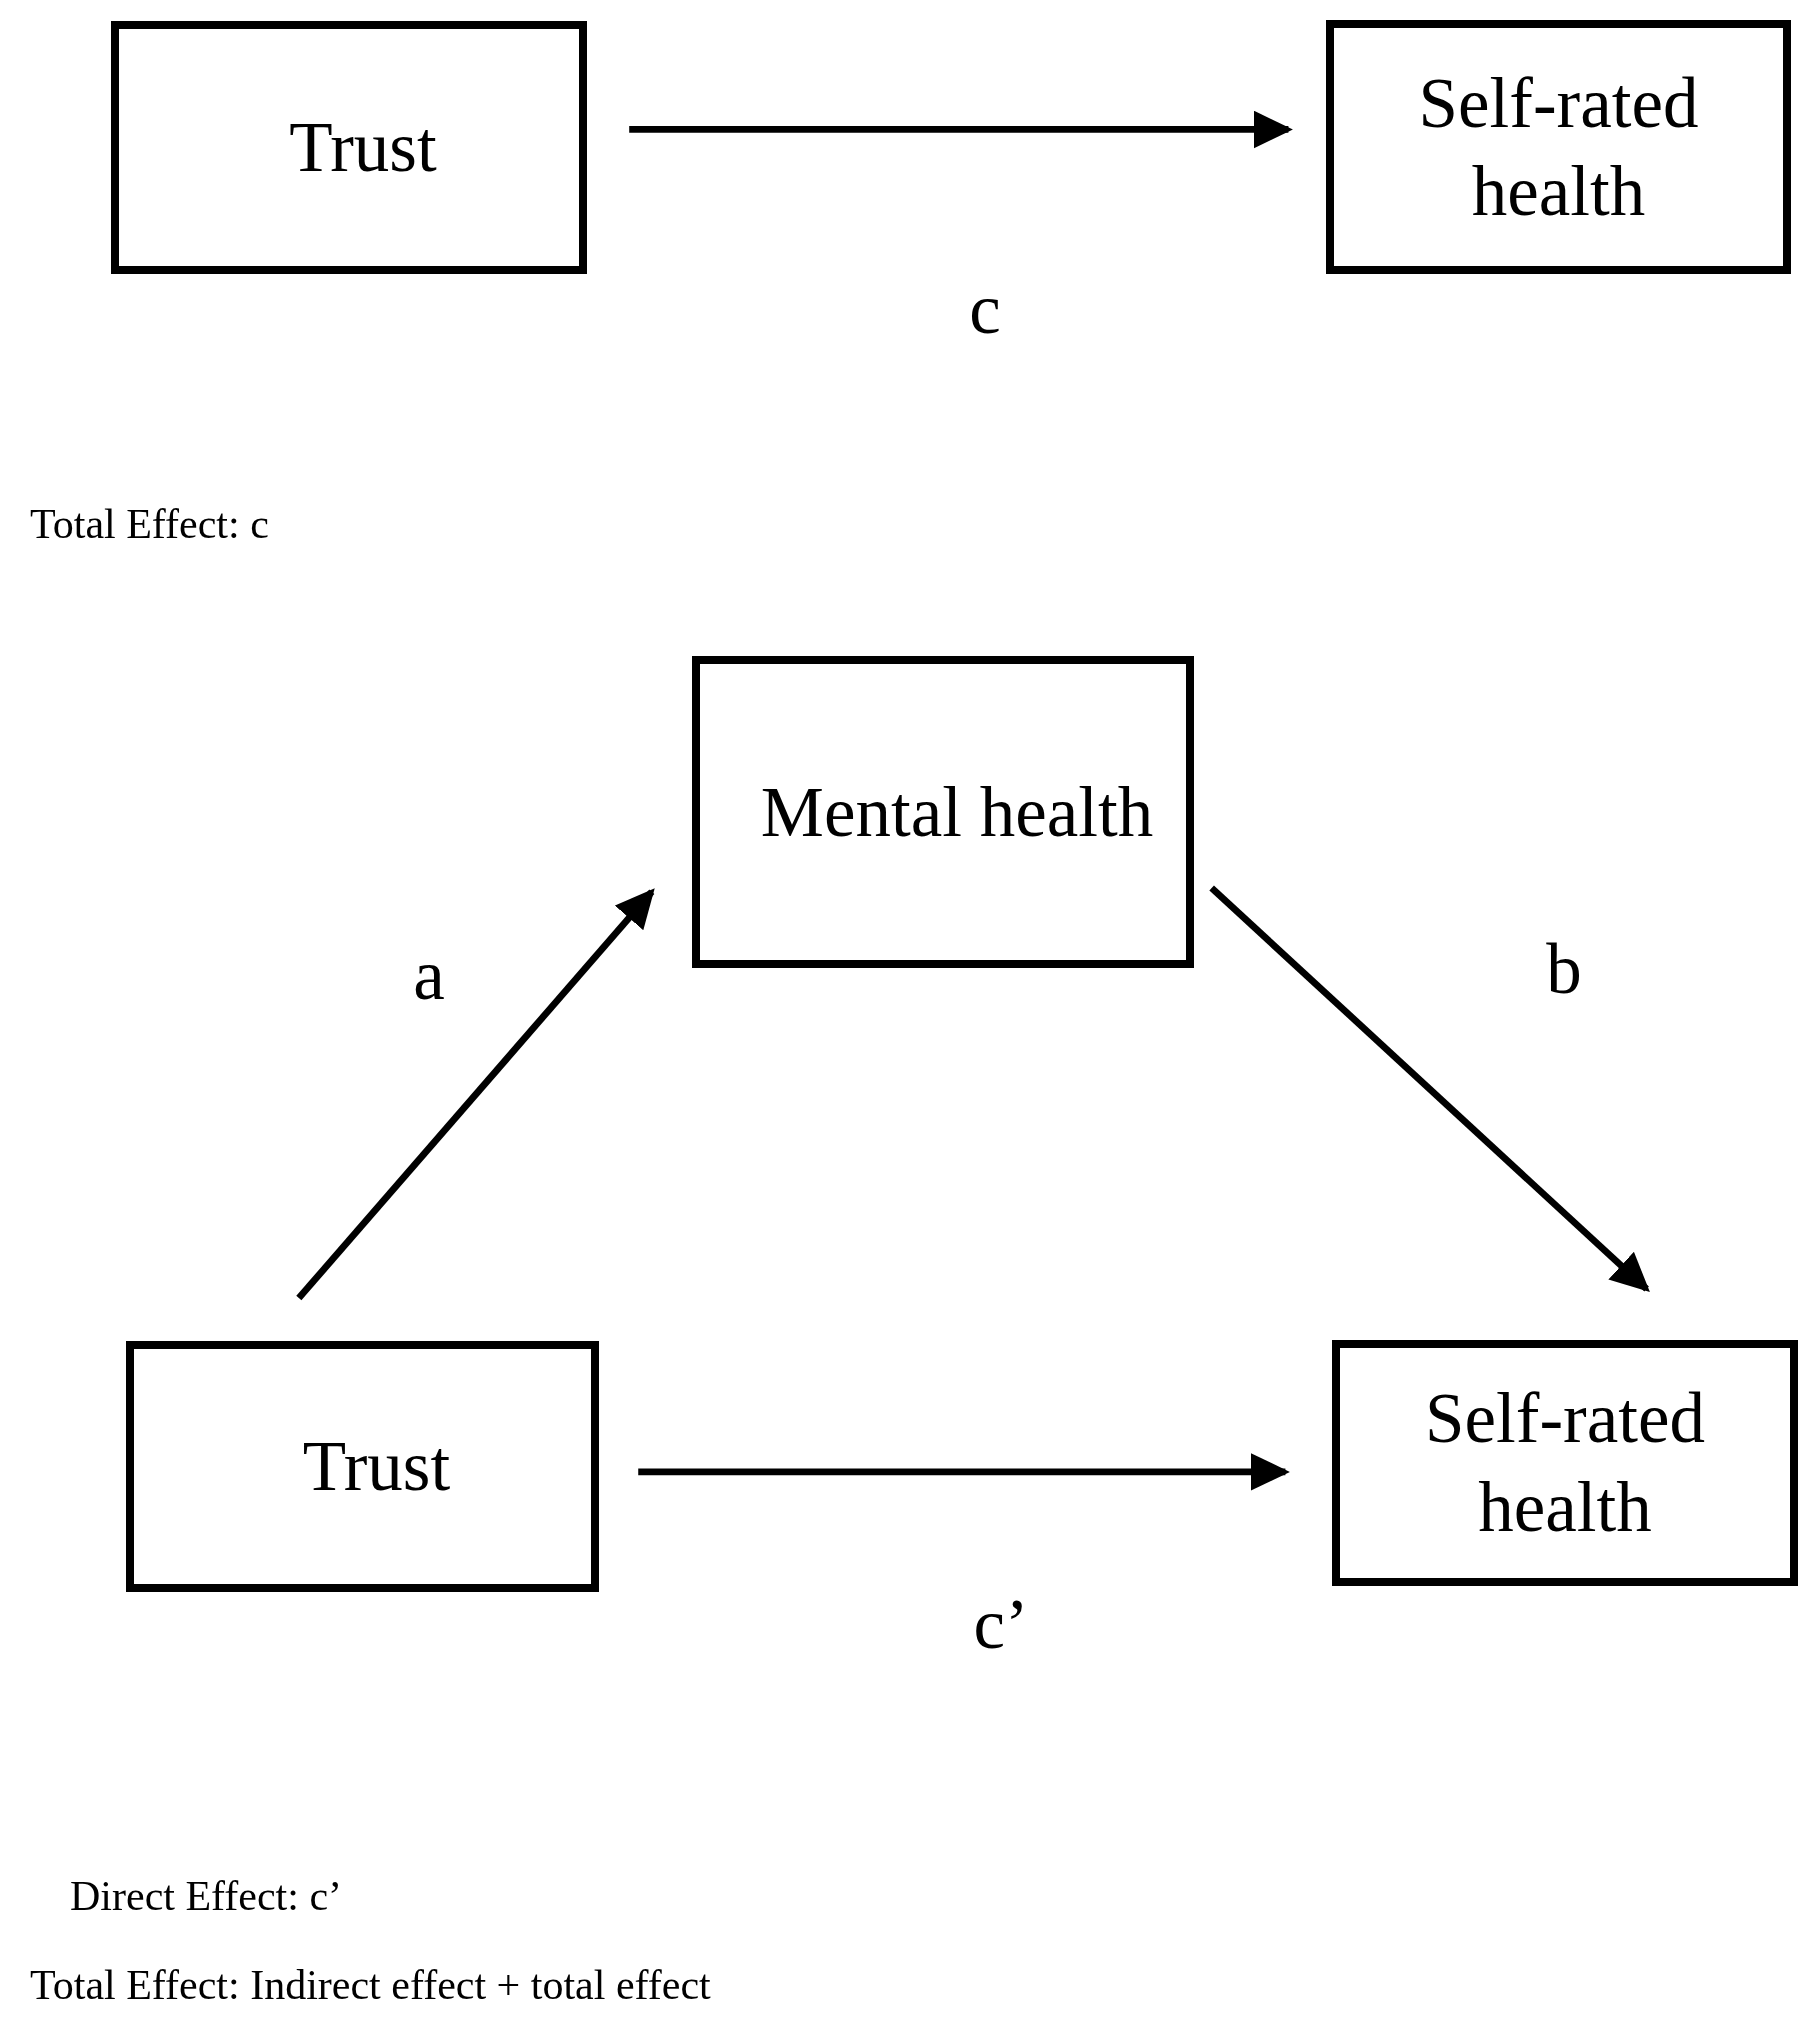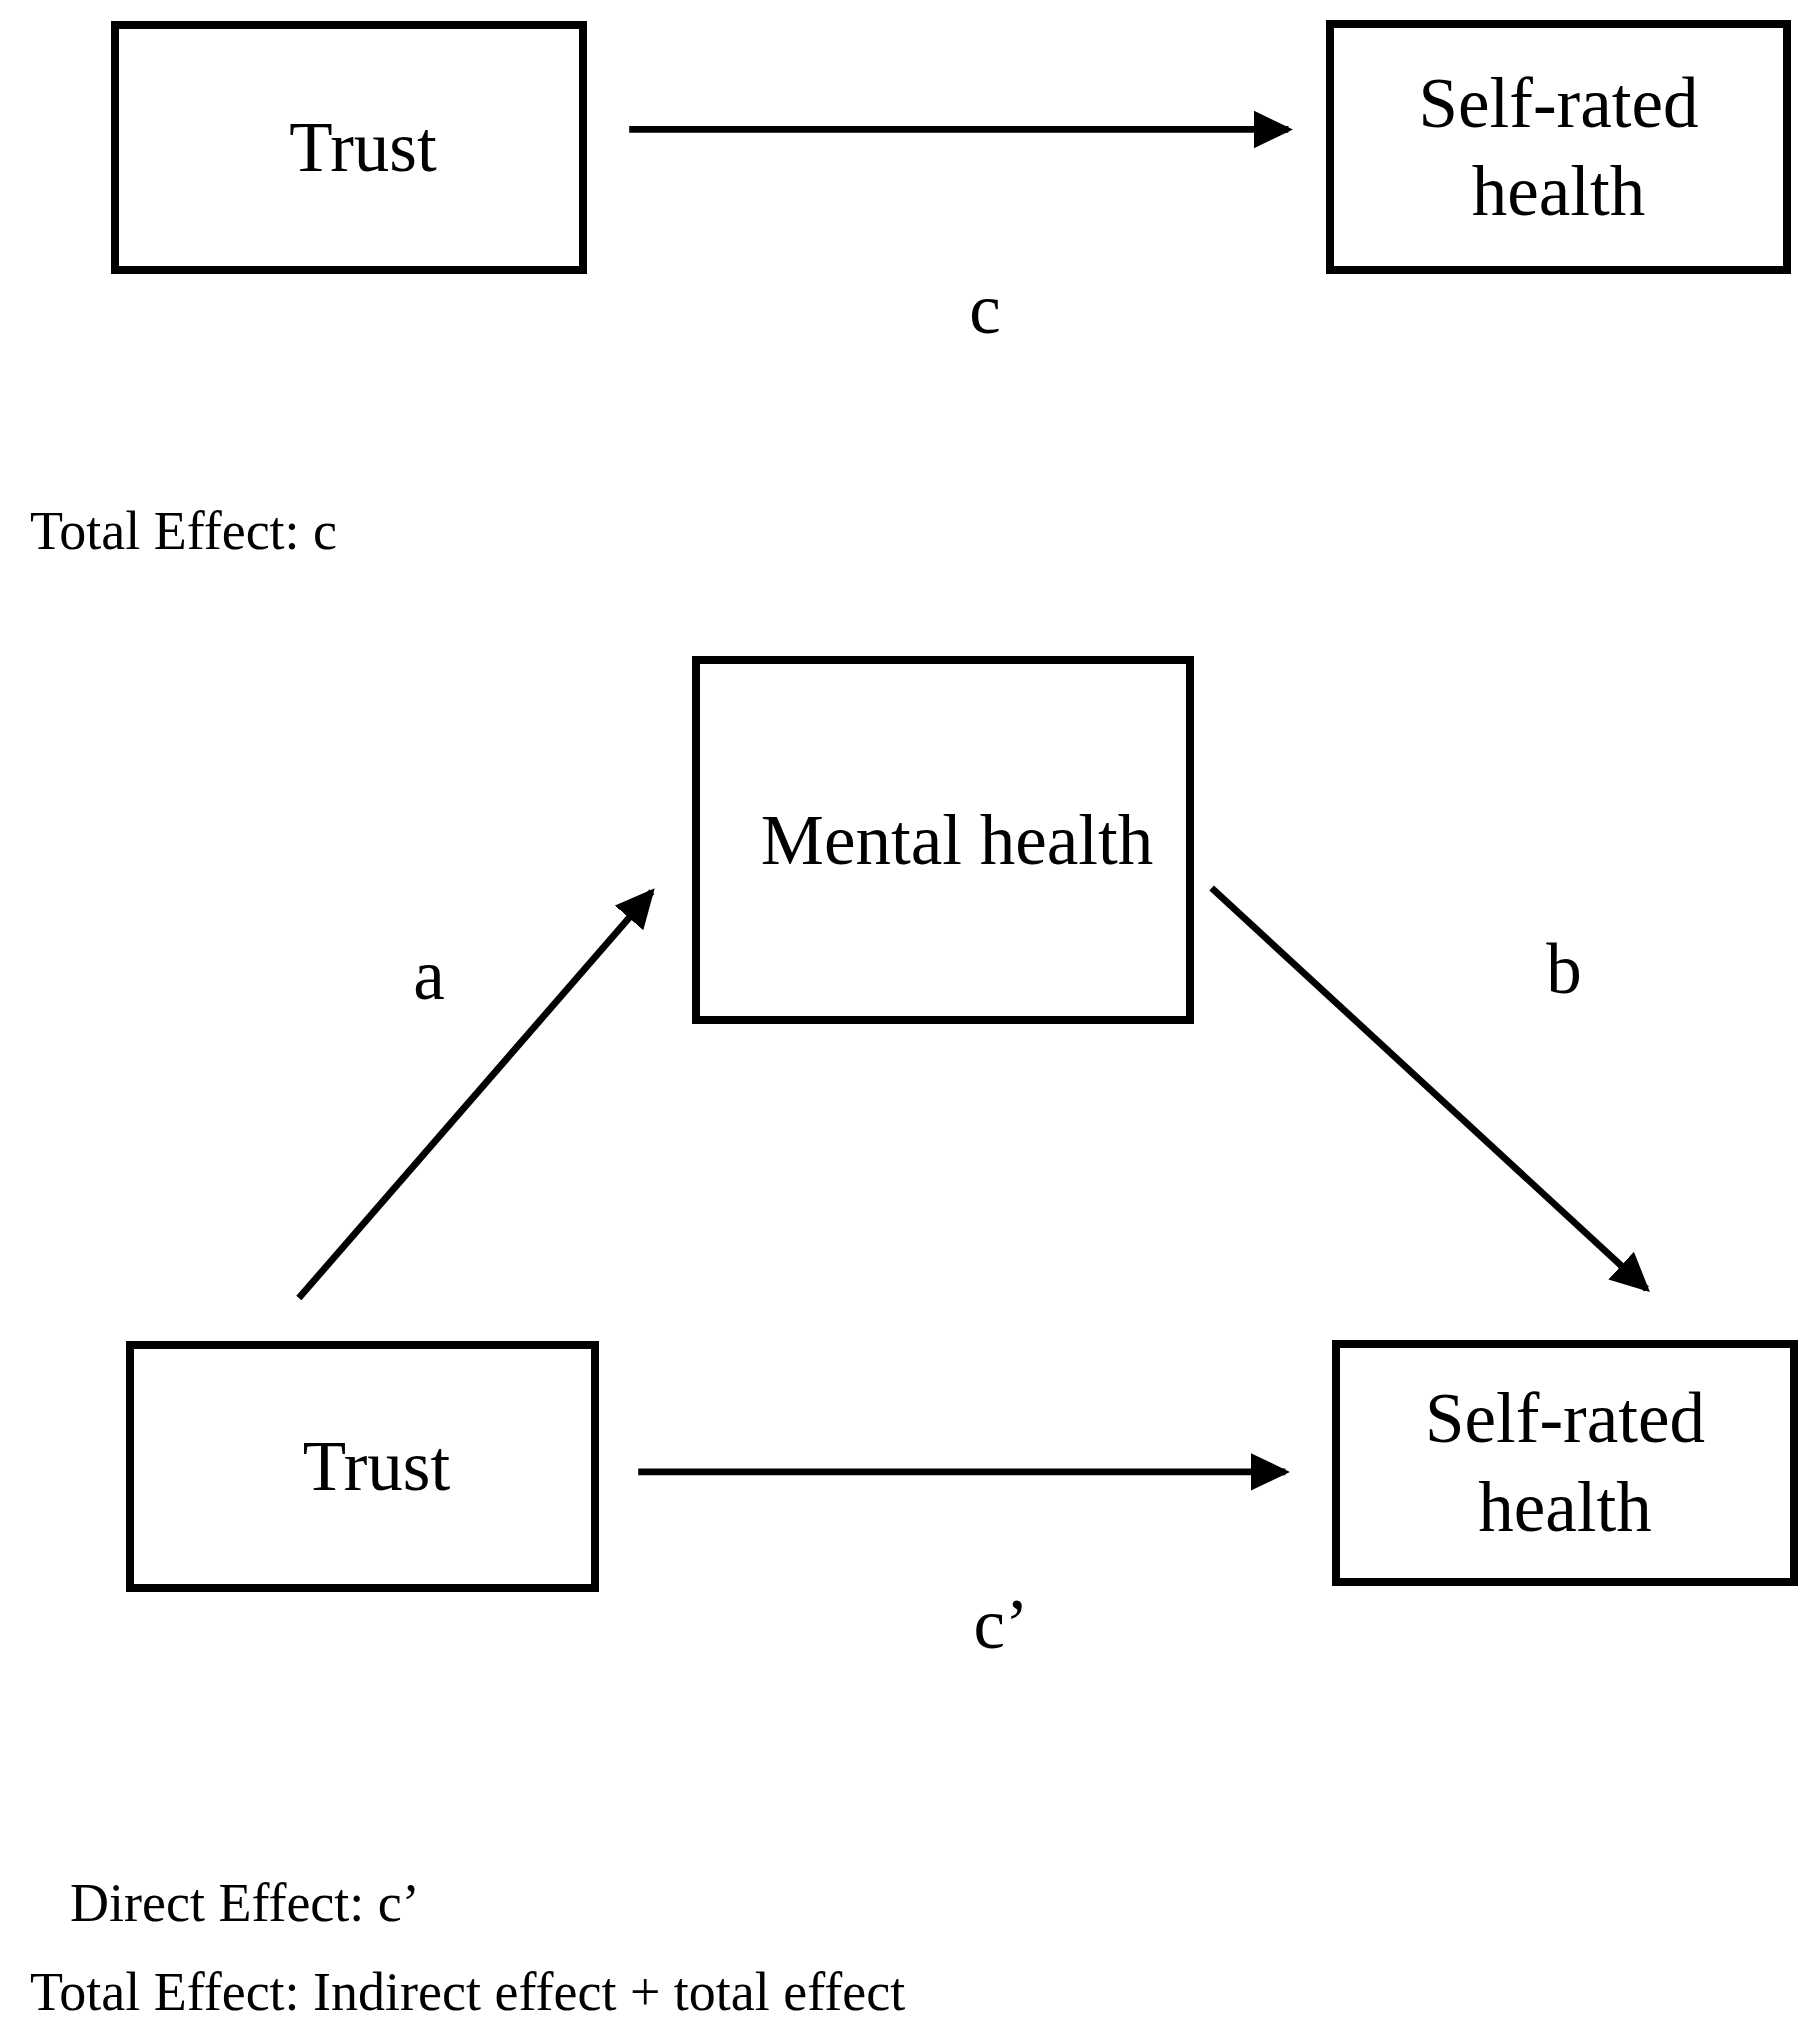--- a/index.html
+++ b/index.html
@@ -35,38 +35,38 @@
     align-items: center;
     justify-content: center;
     text-align: center;
     font-size: 71px;
     line-height: 1.25;
     box-sizing: border-box;
     padding-left: 28px;
   }
   .node-trust-top    { left: 111px;  top: 21px;   width: 476px; height: 253px; }
   .node-srh-top      { left: 1326px; top: 20.3px;   width: 465px; height: 254px; padding: 0 6px; }
-  .node-mental       { left: 692px;  top: 656px;  width: 502px; height: 368px; white-space: nowrap; }
+  .node-mental       { left: 692px;  top: 656px;  width: 502px; height: 312px; white-space: nowrap; }
   .node-trust-bottom { left: 126px;  top: 1341px; width: 473px; height: 251px; }
   .node-srh-bottom   { left: 1332px; top: 1340px; width: 466px; height: 246px; padding: 0 6px; }
   .edge-label {
     position: absolute;
     font-size: 71px;
     line-height: 1;
     transform: translate(-50%, -50%);
     white-space: nowrap;
   }
   .label-c       { left: 985px; top: 309px;  }
   .label-a       { left: 429px;  top: 975px; }
   .label-b       { left: 1564px; top: 969px; }
   .label-c-prime { left: 1001px; top: 1624px; }
   .note {
     position: absolute;
     left: 30px;
-    font-size: 54px;
+    font-size: 42px;
     line-height: 1.2;
     white-space: nowrap;
   }
   .note-total-top      { top: 499px;  }
   .note-indirect       { top: 1781px; }
   .note-direct         { top: 1871px; margin-left: 40px; }
   .note-total-combined { top: 1960px; }
 </style>
 </head>
 <body>

